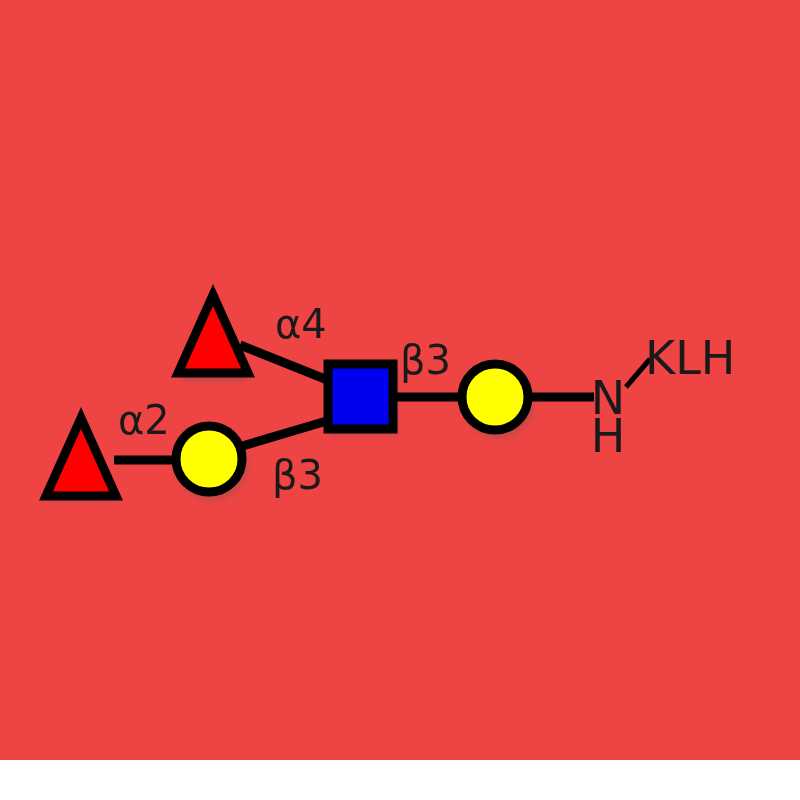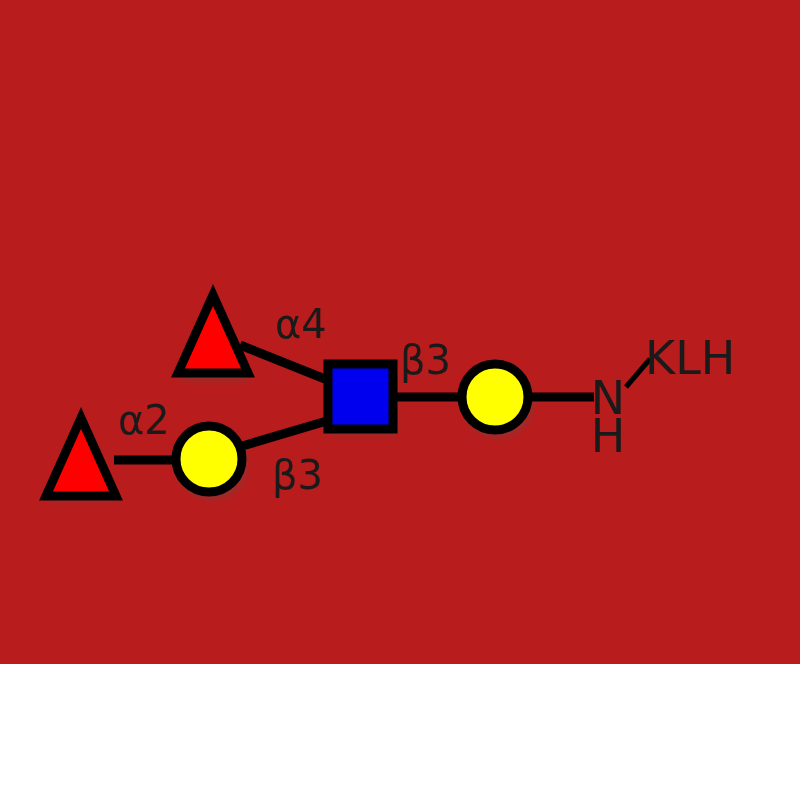--- a/index.html
+++ b/index.html
@@ -7,22 +7,22 @@
     margin: 0;
     padding: 0;
     background: #ffffff;
   }
   body {
     font-family: "Liberation Sans", sans-serif;
   }
   #canvas {
     position: relative;
     width: 800px;
-    height: 664px;
-    background: #b91c1c;
+    height: 760px;
+    background: #ef4444;
     overflow: hidden;
   }
   #glycan-svg {
     position: absolute;
     left: 0;
     top: 0;
     width: 800px;
     height: 800px;
   }
   .residue-shape {

